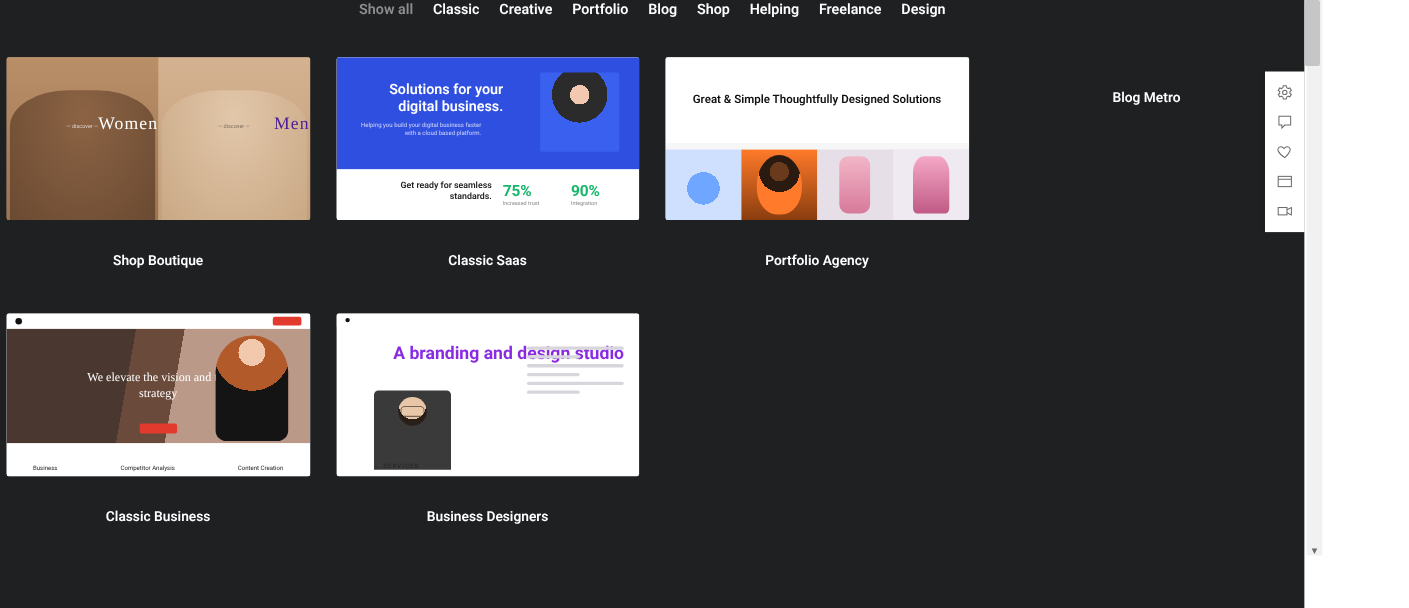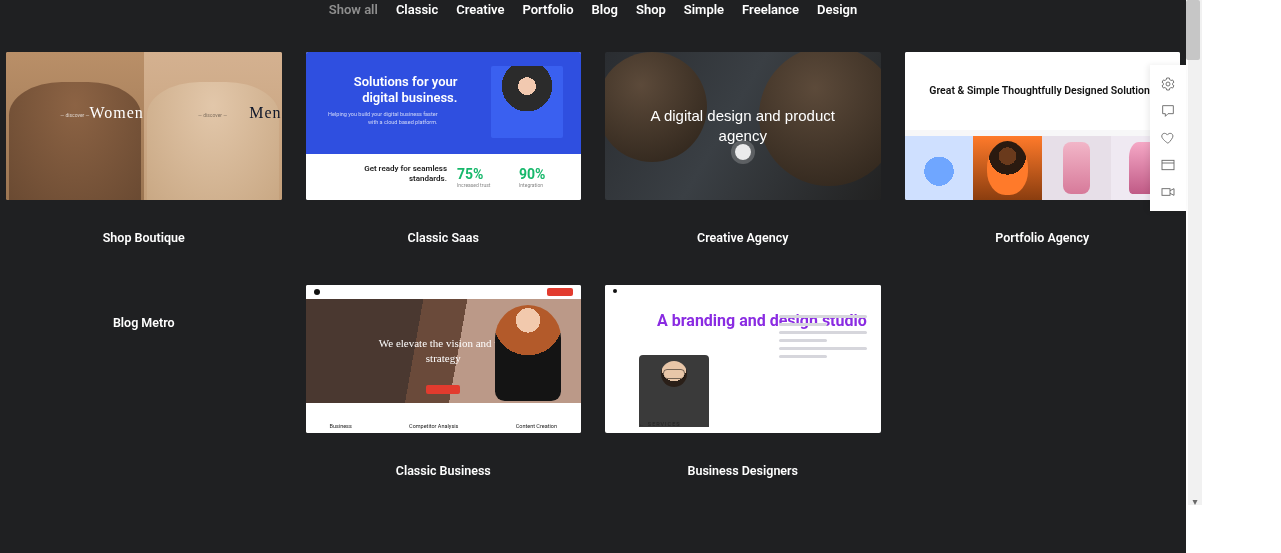--- a/index.html
+++ b/index.html
@@ -25,21 +25,21 @@
   .scroll-thumb { position: absolute; right: 2px; top: 0; width: 14px; height: 60px; background: #c6c6c6; border-radius: 2px; }
   .scroll-arrow { position: absolute; right: 2px; width: 14px; height: 14px; display:flex; align-items:center; justify-content:center; color:#6a6a6a; font-size:10px; }
   .center-col { position:absolute; inset:0; display:flex; flex-direction:column; align-items:center; justify-content:center; text-align:center; padding:0 20px; }
 
   
   .t1 { background:#caa27d; }
   .t1 .half { position:absolute; top:0; bottom:0; width:50%; }
   .t1 .l { left:0; background: linear-gradient(#b98f68,#9b7552); }
   .t1 .r { right:0; background: linear-gradient(#d4b190,#c39f7a); }
   .t1 .lab { position:absolute; top:52px; width:50%; text-align:right; color:#fff; font-family: Georgia, 'Times New Roman', serif; font-size:16px; letter-spacing:1px; }
-  .t1 .lab.rl { left:50%; color:#0f172a; }
+  .t1 .lab.rl { left:50%; color:#4c1d95; }
   .t1 .sub { position:absolute; top:60px; width:50%; text-align:center; color:rgba(255,255,255,.7); font-size:5px; }
   .t1 .sub.rl { left:50%; color:rgba(0,0,0,.45); }
   .t1 .hood { position:absolute; bottom:0; width:48%; height:80%; border-radius:40% 40% 0 0 / 28% 28% 0 0; }
   .t1 .hood.l2 { left:1%; background: radial-gradient(ellipse at 50% 20%, #8c6344, #6a4a32); }
   .t1 .hood.r2 { right:1%; background: radial-gradient(ellipse at 50% 20%, #e2c7aa, #c9a884); }
 
   
   .t2 { background:#fff;text-align:right; }
   .t2 .hero { position:absolute; left:0; right:0; top:0; height:102px; background:#2f4fe0; }
   .t2 .h-title { position:absolute; left:22px; top:22px; color:#fff; font-size:13px; font-weight:600; line-height:1.25; max-width:130px; }
@@ -123,21 +123,21 @@
 
 <div class="page">
 
   <nav class="filters">
     <a class="active">Show all</a>
     <a>Classic</a>
     <a>Creative</a>
     <a>Portfolio</a>
     <a>Blog</a>
     <a>Shop</a>
-    <a>Simple</a>
+    <a>Helping</a>
     <a>Freelance</a>
     <a>Design</a>
   </nav>
 
   <div class="grid">
 
     <div class="card">
       <div class="thumb t1">
         <div class="half l"></div>
           <div class="half r"></div>
@@ -166,31 +166,20 @@
             </div>
           <div class="stat">
               <b>90%</b>
               <span>Integration</span>
             </div>
         </div>
       </div>
       <div class="card-title">Classic Saas</div>
     </div>
 
-    <div class="card">
-      <div class="thumb t3">
-        <div class="blob b1"></div>
-          <div class="blob b2"></div>
-        <div class="center-col">
-            <div class="tag">A digital design and product agency</div>
-          </div>
-        <div class="dot"></div>
-      </div>
-      <div class="card-title">Creative Agency</div>
-    </div>
 
     <div class="card">
       <div class="thumb t4">
         <div class="top">
             <span>Great &amp; Simple Thoughtfully Designed Solutions</span>
           </div>
         <div class="bar"></div>
         <div class="tile ta"></div>
           <div class="tile tb"></div>
           <div class="tile tc"></div>

